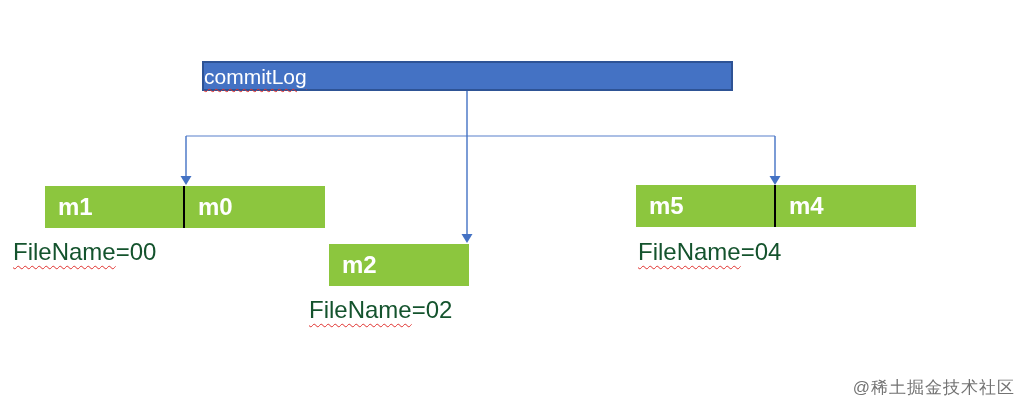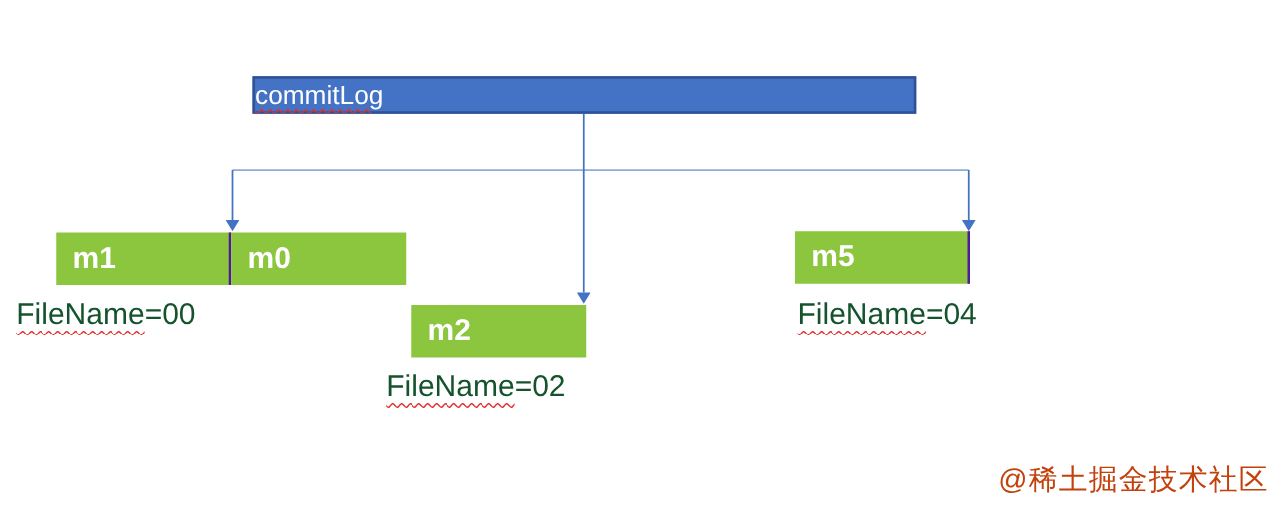--- a/index.html
+++ b/index.html
@@ -56,21 +56,21 @@
   .seg-box.box-2 { left: 636px; top: 185px; }
   .cell {
     width: 50%;
     height: 100%;
     background: #8cc63e;
     display: flex;
     align-items: center;
     box-sizing: border-box;
     padding-left: 13px;
   }
-  .cell.first { border-right: 2px solid #4c1d95; }
+  .cell.first { border-right: 2px solid #000000; }
   .cell-label {
     color: #ffffff;
     font-size: 24px;
     font-weight: 600;
     line-height: 1;
   }
   .file-label {
     position: absolute;
     width: 260px;
     text-align: left;
@@ -85,22 +85,22 @@
     text-decoration-line: underline;
     text-decoration-style: wavy;
     text-decoration-color: #e0302d;
     text-decoration-thickness: 1px;
     text-underline-offset: 5px;
   }
   .watermark {
     position: absolute;
     right: 13px;
     bottom: 9px;
-    font-size: 23px;
-    color: #c2410c;
+    font-size: 17px;
+    color: #737373;
     letter-spacing: 1px;
   }
 </style>
 </head>
 <body>
 
 <div class="canvas">
 
   <svg class="connector-layer" width="1028" height="408" viewBox="0 0 1028 408" xmlns="http://www.w3.org/2000/svg">
 
@@ -138,20 +138,23 @@
     </div>
   </div>
   <div class="file-label label-1">
     <span class="misspelled">FileName</span><span>=02</span>
   </div>
 
   <div class="seg-box box-2">
     <div class="cell first">
       <span class="cell-label">m5</span>
     </div>
+    <div class="cell">
+      <span class="cell-label">m4</span>
+    </div>
   </div>
   <div class="file-label label-2">
     <span class="misspelled">FileName</span><span>=04</span>
   </div>
 
   <div class="watermark">@稀土掘金技术社区</div>
 
 </div>
 
 </body></html>

